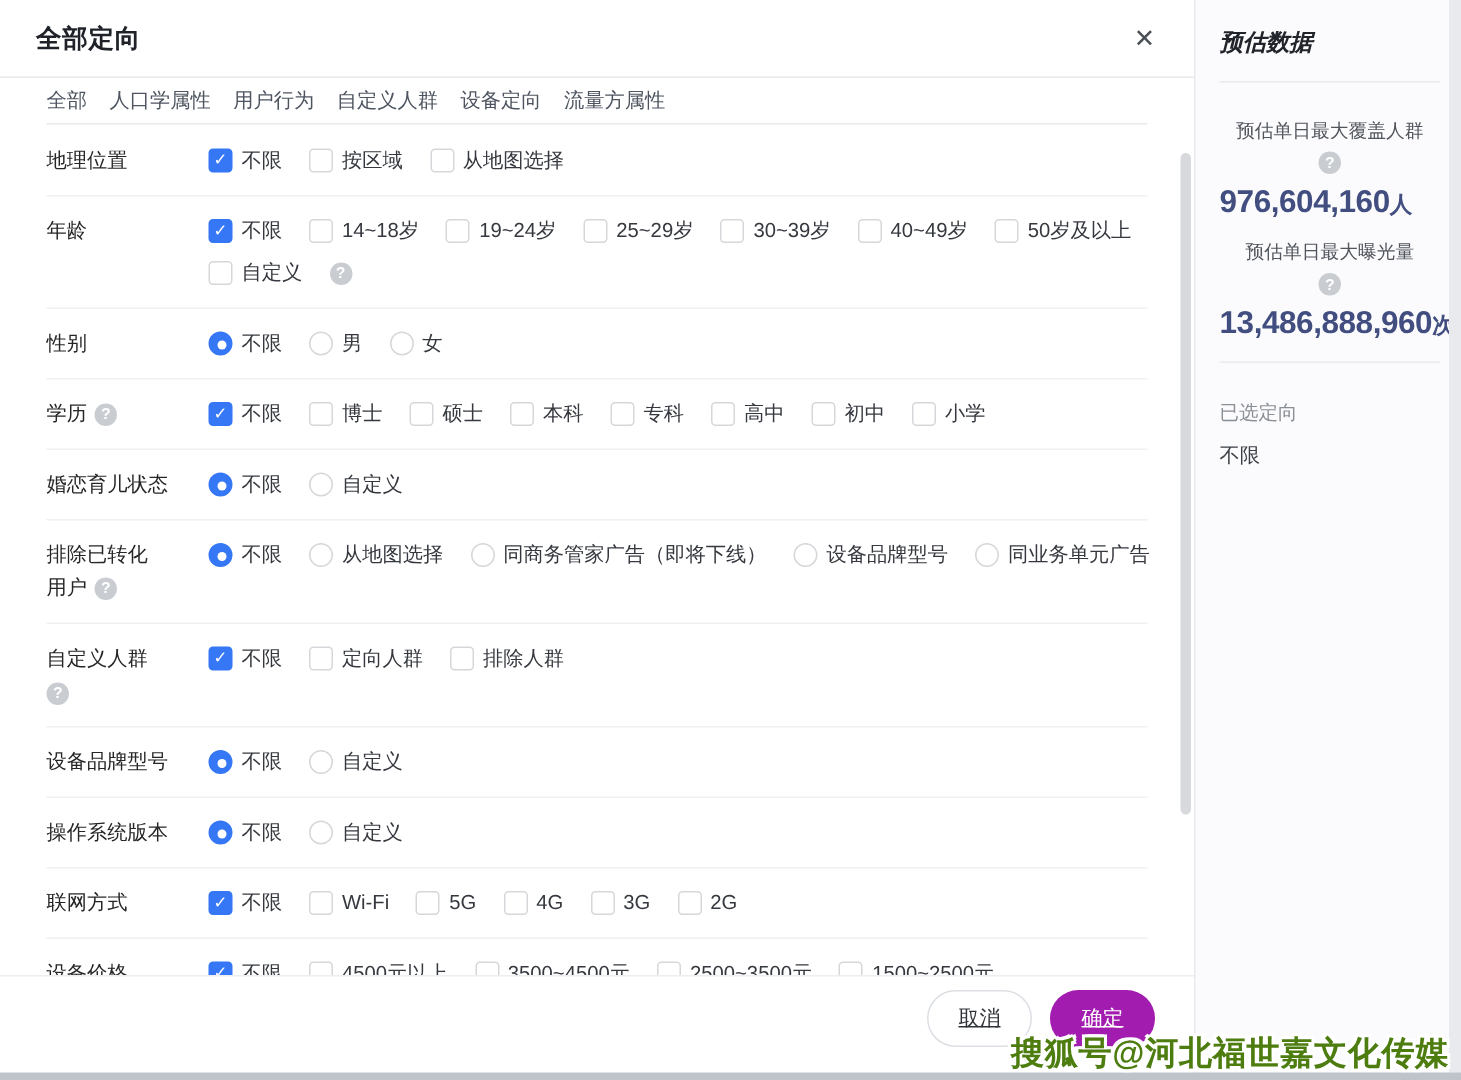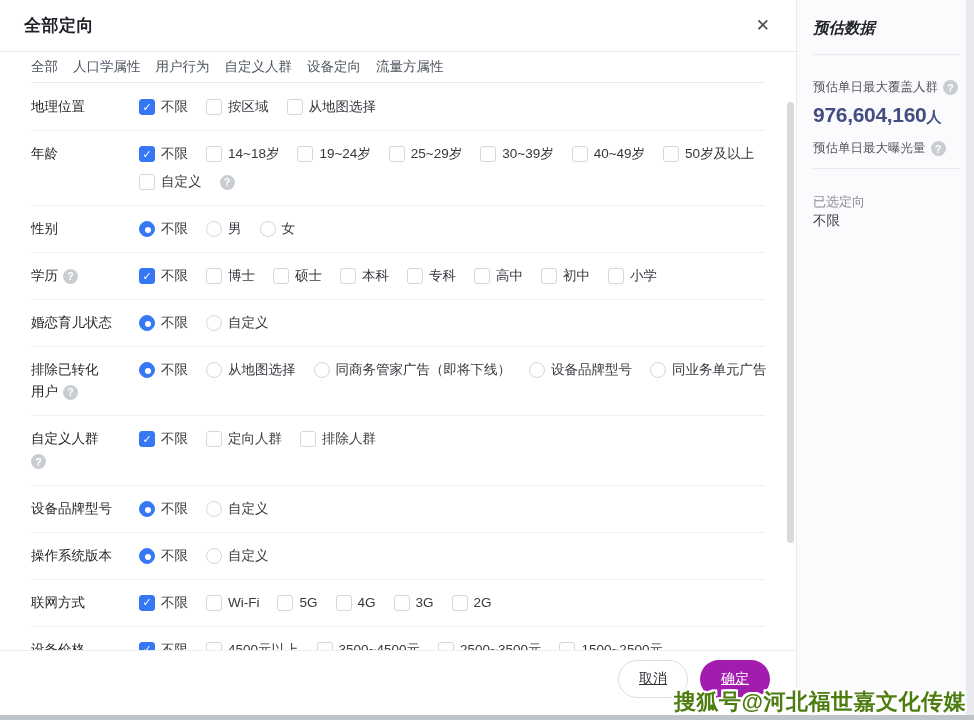--- a/index.html
+++ b/index.html
@@ -52,25 +52,25 @@
     cursor:pointer; font-family:inherit;text-decoration:underline; }
   .btn-cancel { background:#fff; border:1px solid #dcdfe3; color:#2f3338; }
   .btn-confirm { background:#a21caf; border:none; color:#fff; }
 
   
   .estimate { position:absolute; left:796px; top:0; width:178px; height:720px; background:#fbfbfd;
     border-left:1px solid #e9e9e9; padding:18px 14px 0 16px; }
   .estimate-title { font-size:15.5px; font-weight:bold; color:#21242a; margin-bottom:15px;font-style:italic; }
   .estimate-divider { border:none; border-top:1px solid #e9eaee; margin:0 0 24px 0; }
   .metric-label { display:flex; align-items:center; gap:5px; font-size:12.5px; color:#51555c;
-    margin-bottom:7px; white-space:nowrap; }
+    margin-bottom:7px; white-space:nowrap;flex-direction:column; }
   .metric-value { font-size:21px; font-weight:bold; color:#414e7f; letter-spacing:-0.3px;
     margin-bottom:13px; white-space:nowrap; }
   .metric-unit { font-size:15px; font-weight:bold; }
-  .selected-label { font-size:13px; color:#8a8e95; margin-bottom:1px; }
+  .selected-label { font-size:13px; color:#8a8e95; margin-bottom:11px; }
   .selected-value { font-size:13.5px; color:#3c4046; }
 
   .right-scroll-track { position:absolute; right:0; top:0; width:8px; height:720px; background:#e8eaed; }
   .bottom-strip { position:absolute; left:0; bottom:0; width:974px; height:5px; background:#bfc4ca; }
 
   .watermark { position:absolute; right:8px; bottom:3px; z-index:50; font-size:22px; font-weight:bold;
     color:#4d7c0f; letter-spacing:0.5px; white-space:nowrap;
     text-shadow:-2px -2px 0 #fff, 2px -2px 0 #fff, -2px 2px 0 #fff, 2px 2px 0 #fff,
       0 -2px 0 #fff, 0 2px 0 #fff, -2px 0 0 #fff, 2px 0 0 #fff; }
 </style>
@@ -426,20 +426,21 @@
     <div>
         <div class="metric-label">
           <span>预估单日最大覆盖人群</span>
           <span class="help">?</span>
         </div>
         <div class="metric-value"><span>976,604,160</span><span class="metric-unit">人</span></div>
         <div class="metric-label">
           <span>预估单日最大曝光量</span>
           <span class="help">?</span>
         </div>
+        <div class="metric-value"><span>13,486,888,960</span><span class="metric-unit">次</span></div>
       </div>
     <hr class="estimate-divider" style="margin-top:11px;">
     <div class="selected-label">已选定向</div>
     <div class="selected-value">不限</div>
   </aside>
 
   <div class="right-scroll-track"></div>
   <div class="bottom-strip"></div>
 
   <div class="watermark">搜狐号@河北福世嘉文化传媒</div>

